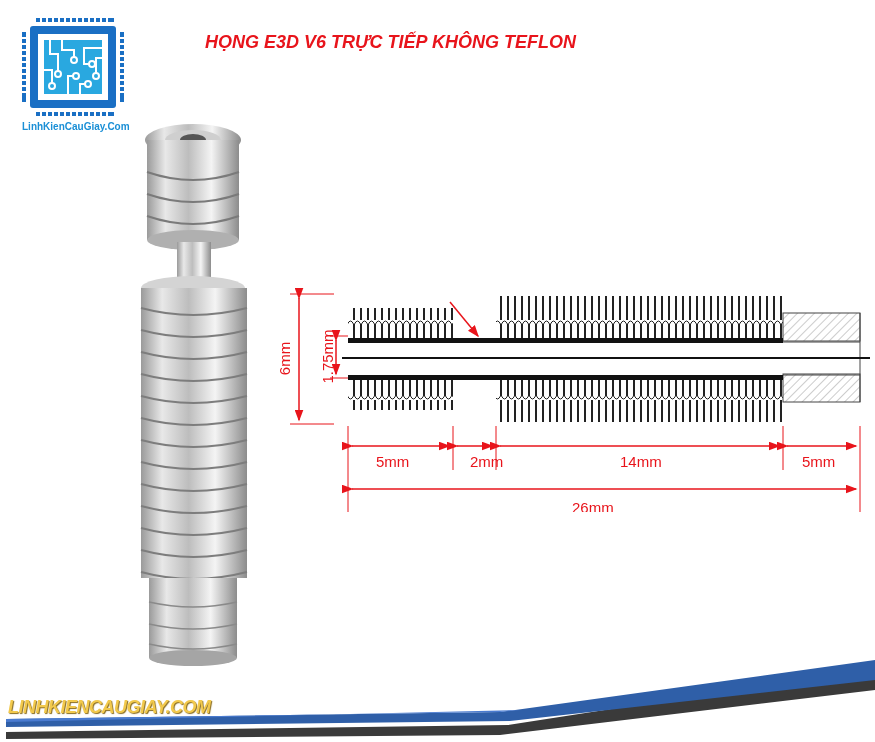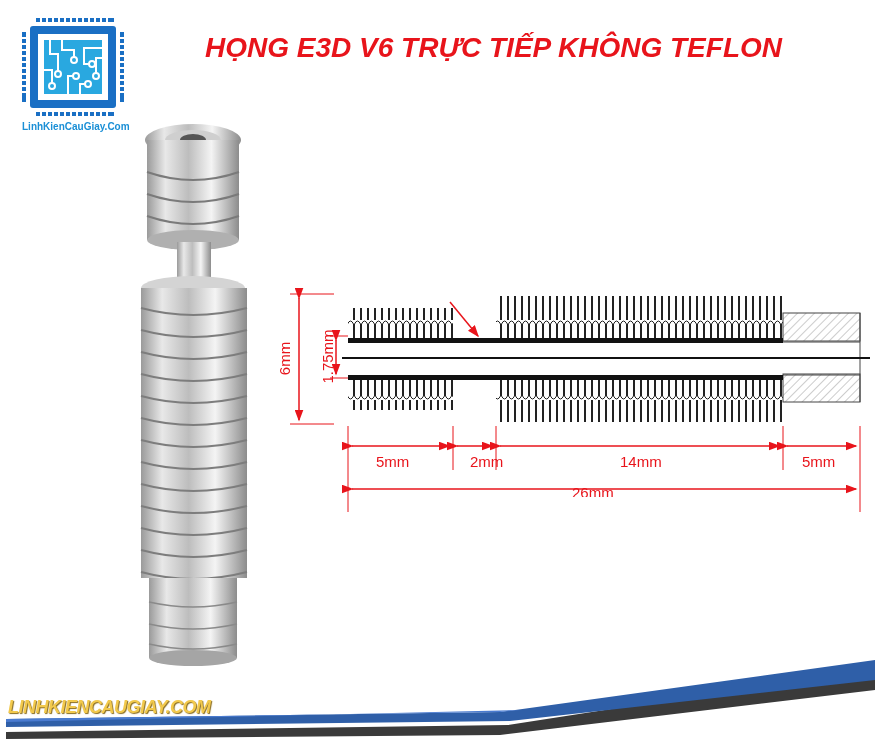--- a/index.html
+++ b/index.html
@@ -1,18 +1,18 @@
 <!DOCTYPE html>
 <html><head>
 <meta charset="utf-8">
 <style>
   html, body { margin:0; padding:0; background:#ffffff; }
   body { width:875px; height:742px; position:relative; overflow:hidden; font-family:"Liberation Sans", sans-serif; }
   .abs { position:absolute; }
-  .title { left:205px; top:32px; color:#e8141b; font-size:28px; font-weight:bold; font-style:italic; letter-spacing:0px; white-space:nowrap; }
+  .title { left:205px; top:32px; color:#e8141b; font-size:18px; font-weight:bold; font-style:italic; letter-spacing:0px; white-space:nowrap; }
   .logo-text { left:22px; top:121px; color:#1a8fd6; font-size:10px; font-weight:bold; white-space:nowrap; letter-spacing:0px; }
   .footer-brand { left:8px; top:697px; color:#f2c94c; font-size:18px; font-weight:bold; font-style:italic; letter-spacing:-0.5px; text-shadow:1px 1px 1px #8a6d1f; white-space:nowrap; }
   .dim-label { color:#e8141b; font-size:15px; white-space:nowrap; }
   .dim-vert { transform:rotate(-90deg); transform-origin:center; }
 </style>
 </head>
 <body>
 
 <div class="abs" style="left:18px;top:14px;width:110px;height:105px;">
   <svg width="110" height="105" viewBox="0 0 110 105">
@@ -205,21 +205,21 @@
     <line x1="82" y1="209" x2="586" y2="209" stroke="#e8141b" stroke-width="1.5" marker-start="url(#arr)" marker-end="url(#arr)"></line>
   </svg>
 </div>
 
 <div class="abs dim-label dim-vert" style="left:268px;top:350px;">6mm</div>
 <div class="abs dim-label dim-vert" style="left:300px;top:348px;">1.75mm</div>
 <div class="abs dim-label" style="left:376px;top:453px;">5mm</div>
 <div class="abs dim-label" style="left:470px;top:453px;">2mm</div>
 <div class="abs dim-label" style="left:620px;top:453px;">14mm</div>
 <div class="abs dim-label" style="left:802px;top:453px;">5mm</div>
-<div class="abs dim-label" style="left:572px;top:484px;height:13px;overflow:hidden;">26mm</div>
+<div class="abs dim-label" style="left:572px;top:499px;height:13px;overflow:hidden;">26mm</div>
 
 <div class="abs" style="left:0;top:650px;width:875px;height:92px;">
   <svg width="875" height="92" viewBox="0 0 875 92">
     <polygon points="6,82 508,75 875,18 875,40 500,85 6,89" fill="#3a3a3a"></polygon>
     <polygon points="6,69 500,62 875,10 875,30 510,71 6,77" fill="#2f5fa8"></polygon>
     <polygon points="6,69 500,62 520,60 6,72" fill="#4a7bd0"></polygon>
   </svg>
 </div>
 <div class="abs footer-brand">LINHKIENCAUGIAY.COM</div>
 

